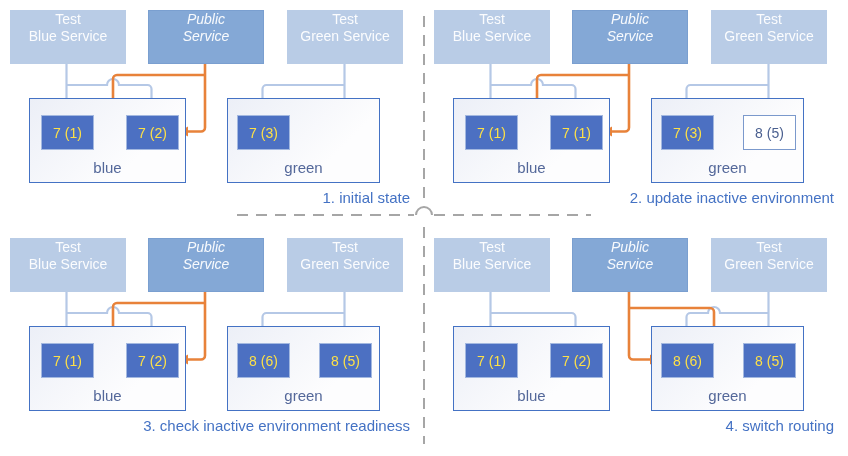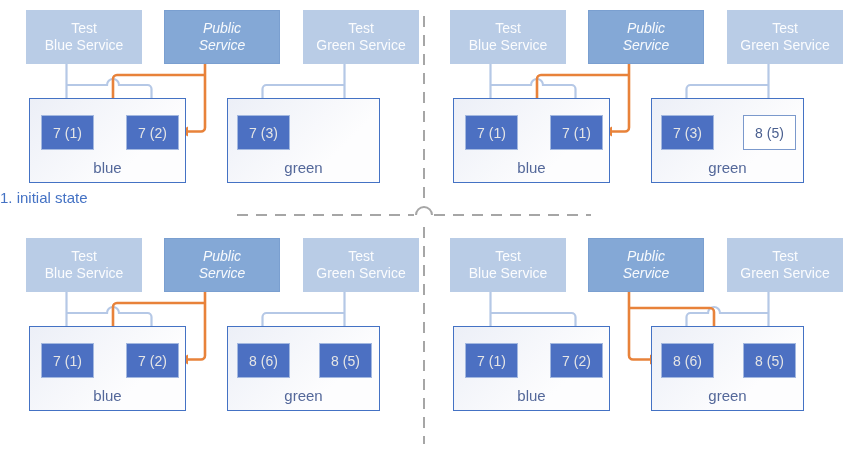--- a/index.html
+++ b/index.html
@@ -7,48 +7,48 @@
   #stage{
     position:relative;width:848px;height:456px;background:#ffffff;overflow:hidden;
     font-family:"Liberation Sans", sans-serif;
   }
   .panel{position:absolute;width:424px;height:228px;}
   .wires{position:absolute;left:0;top:0;width:424px;height:228px;}
   .dividers{position:absolute;left:0;top:0;width:848px;height:456px;pointer-events:none;}
 
   .svc{
     position:absolute;top:10px;width:114px;height:52px;
-    display:flex;flex-direction:column;justify-content:center;align-items:center;
-    font-size:14px;line-height:17px;color:rgba(255,255,255,0.94);text-align:center;margin-left:16px;
+    display:flex;flex-direction:column;justify-content:flex-start;align-items:center;
+    font-size:14px;line-height:17px;color:rgba(255,255,255,0.94);text-align:center;
   }
   .svc.light{background:var(--light-service-fill);border:1px solid rgba(255,255,255,0.0);}
   .svc.dark{background:var(--public-service-fill);border:1px solid var(--public-service-border);font-style:italic;}
 
   .env{
     position:absolute;top:98px;height:85px;
     border:1.5px solid var(--env-border);
     background:linear-gradient(135deg,#eceff7 0%,#fdfdfe 70%);
     box-sizing:border-box;
   }
   .envlabel{
     position:absolute;bottom:6px;left:0;right:0;text-align:center;
     font-size:15px;color:var(--env-label-text);
   }
   .pod{
     position:absolute;top:16px;width:53px;height:35px;
     background:var(--pod-fill);border:1px solid var(--pod-border);
-    color:#e5e5e5;font-size:14px;display:flex;align-items:center;justify-content:center;
+    color:#fde047;font-size:14px;display:flex;align-items:center;justify-content:center;
     box-sizing:border-box;
   }
   .pod.outlined{
     background:#ffffff;border:1.5px solid var(--pod-outline-border);
     color:var(--pod-outline-text);
   }
   .caption{
-    position:absolute;top:189px;left:0;width:410px;text-align:left;
+    position:absolute;top:189px;left:0;width:410px;text-align:right;
     font-size:15px;color:var(--caption-text);
   }
 
   .lb{stroke:var(--connector);stroke-width:2.2;fill:none;}
   .lb-head{fill:var(--connector);stroke:none;}
   .or{stroke:var(--orange);stroke-width:2.6;fill:none;}
   .or-head{fill:var(--orange);stroke:none;}
   .dash{stroke:var(--dashed);stroke-width:2;stroke-dasharray:11 8;fill:none;}
   .dash-arc{stroke:var(--dashed);stroke-width:2;fill:none;}
 </style>
@@ -126,20 +126,21 @@
     <div class="env" style="left:29px;width:157px">
       <div class="pod" style="left:11px">7 (1)</div>
       <div class="pod" style="left:96px">7 (1)</div>
       <div class="envlabel">blue</div>
     </div>
     <div class="env" style="left:227px;width:153px">
       <div class="pod" style="left:9px">7 (3)</div>
       <div class="pod outlined" style="left:91px">8 (5)</div>
       <div class="envlabel">green</div>
     </div>
+    <div class="caption">2. update inactive environment</div>
   </section>
 
   <section class="panel" style="left:0;top:228px">
     <svg class="wires" viewBox="0 0 424 228">
       <path class="lb" d="M 66.5 62 V 105"></path>
       <path class="lb" d="M 66.5 85 H 107 A 6 6 0 0 1 119 85 H 147.5 A 4 4 0 0 1 151.5 89 V 105"></path>
       <path class="lb-head" d="M 61.5 104 H 71.5 L 66.5 113 Z"></path>
       <path class="lb-head" d="M 146.5 104 H 156.5 L 151.5 113 Z"></path>
       <path class="lb" d="M 344.5 62 V 105"></path>
       <path class="lb" d="M 344.5 85 H 266.5 A 4 4 0 0 0 262.5 89 V 105"></path>
@@ -165,20 +166,21 @@
     <div class="env" style="left:29px;width:157px">
       <div class="pod" style="left:11px">7 (1)</div>
       <div class="pod" style="left:96px">7 (2)</div>
       <div class="envlabel">blue</div>
     </div>
     <div class="env" style="left:227px;width:153px">
       <div class="pod" style="left:9px">8 (6)</div>
       <div class="pod" style="left:91px">8 (5)</div>
       <div class="envlabel">green</div>
     </div>
+    <div class="caption">3. check inactive environment readiness</div>
   </section>
 
   <section class="panel" style="left:424px;top:228px">
     <svg class="wires" viewBox="0 0 424 228">
       <path class="lb" d="M 66.5 62 V 105"></path>
       <path class="lb" d="M 66.5 85 H 147.5 A 4 4 0 0 1 151.5 89 V 105"></path>
       <path class="lb-head" d="M 61.5 104 H 71.5 L 66.5 113 Z"></path>
       <path class="lb-head" d="M 146.5 104 H 156.5 L 151.5 113 Z"></path>
       <path class="lb" d="M 344.5 62 V 105"></path>
       <path class="lb" d="M 344.5 85 H 296 A 6 6 0 0 0 284 85 H 266.5 A 4 4 0 0 0 262.5 89 V 105"></path>
@@ -204,20 +206,21 @@
     <div class="env" style="left:29px;width:157px">
       <div class="pod" style="left:11px">7 (1)</div>
       <div class="pod" style="left:96px">7 (2)</div>
       <div class="envlabel">blue</div>
     </div>
     <div class="env" style="left:227px;width:153px">
       <div class="pod" style="left:9px">8 (6)</div>
       <div class="pod" style="left:91px">8 (5)</div>
       <div class="envlabel">green</div>
     </div>
+    <div class="caption">4. switch routing</div>
   </section>
 
   <svg class="dividers" viewBox="0 0 848 456">
     <line class="dash" x1="424" y1="16" x2="424" y2="203"></line>
     <line class="dash" x1="424" y1="227" x2="424" y2="444"></line>
     <line class="dash" x1="237" y1="215" x2="414" y2="215"></line>
     <line class="dash" x1="434" y1="215" x2="591" y2="215"></line>
     <path class="dash-arc" d="M 416 215 A 8 8 0 0 1 432 215"></path>
   </svg>
 

